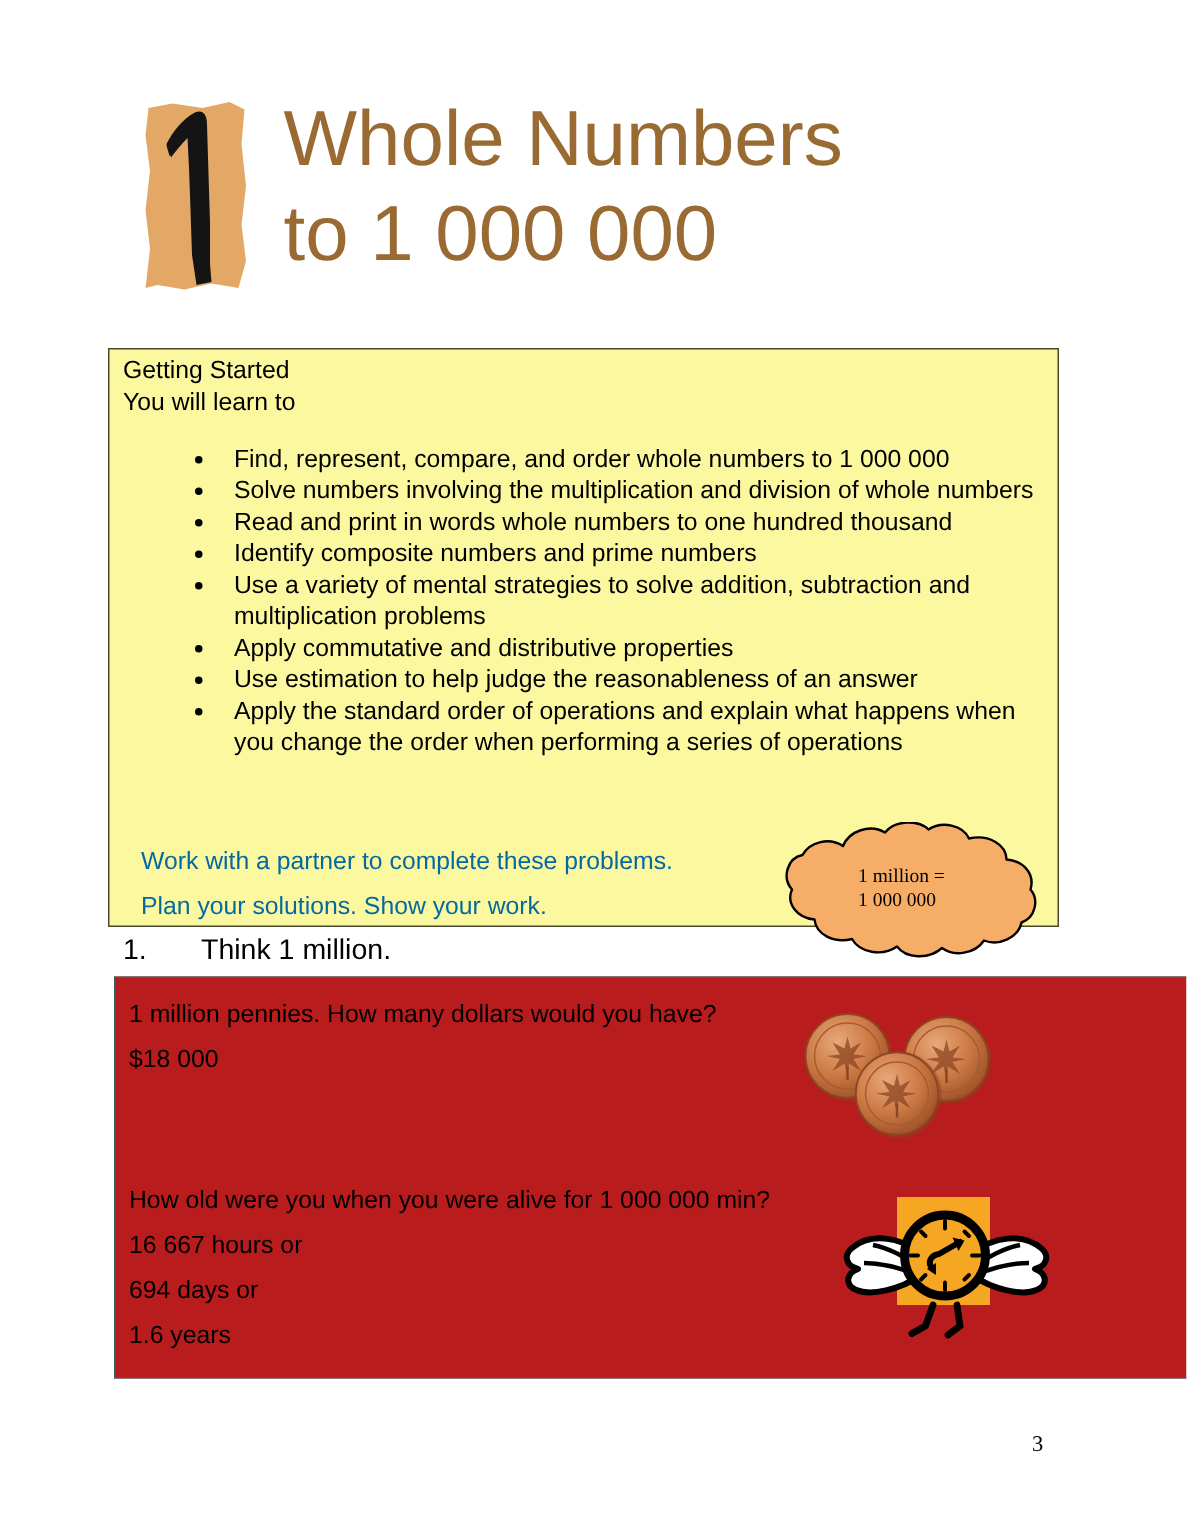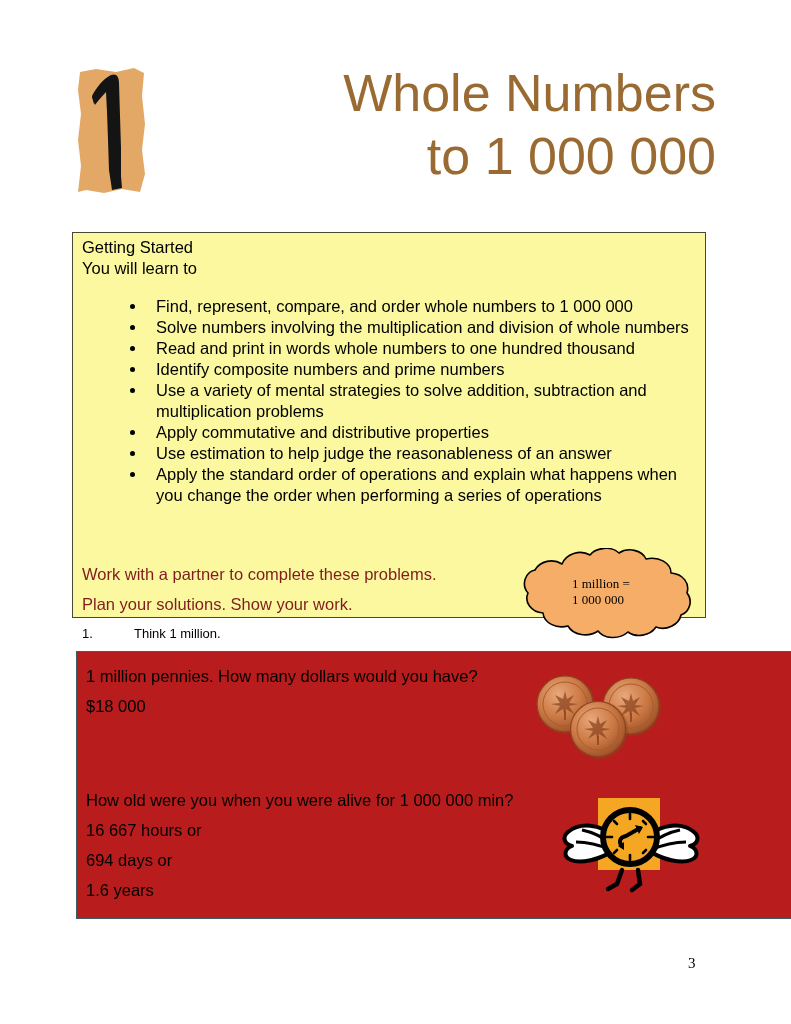--- a/index.html
+++ b/index.html
@@ -16,25 +16,24 @@
     position: relative;
     width: 791px;
     height: 1024px;
     background: #ffffff;
     overflow: hidden;
   }
 
   
   .header {
     position: absolute;
-    left: 76px;
+    left: 95px;
     top: 62px;
     width: 640px;
     height: 150px;
-    text-align: right;
   }
   .chapter-badge {
     position: absolute;
     left: 0px;
     top: 4px;
     width: 72px;
     height: 130px;
   }
   .chapter-badge svg {
     display: block;
@@ -108,25 +107,26 @@
   
   .mid {
     position: absolute;
     left: 82px;
     top: 559px;
     width: 430px;
   }
   .mid .line {
     font-size: 16.5px;
     line-height: 30px;
-    color: #7f1d1d;
-    white-space: nowrap;
+    color: #0369a1;
+    white-space: nowrap;
+    margin-left: 12px;
   }
   .mid .numbered {
-    font-size: 13px;
+    font-size: 19px;
     line-height: 30px;
     white-space: nowrap;
   }
   .mid .numbered .num {
     display: inline-block;
     width: 52px;
   }
 
   
   .cloud {

